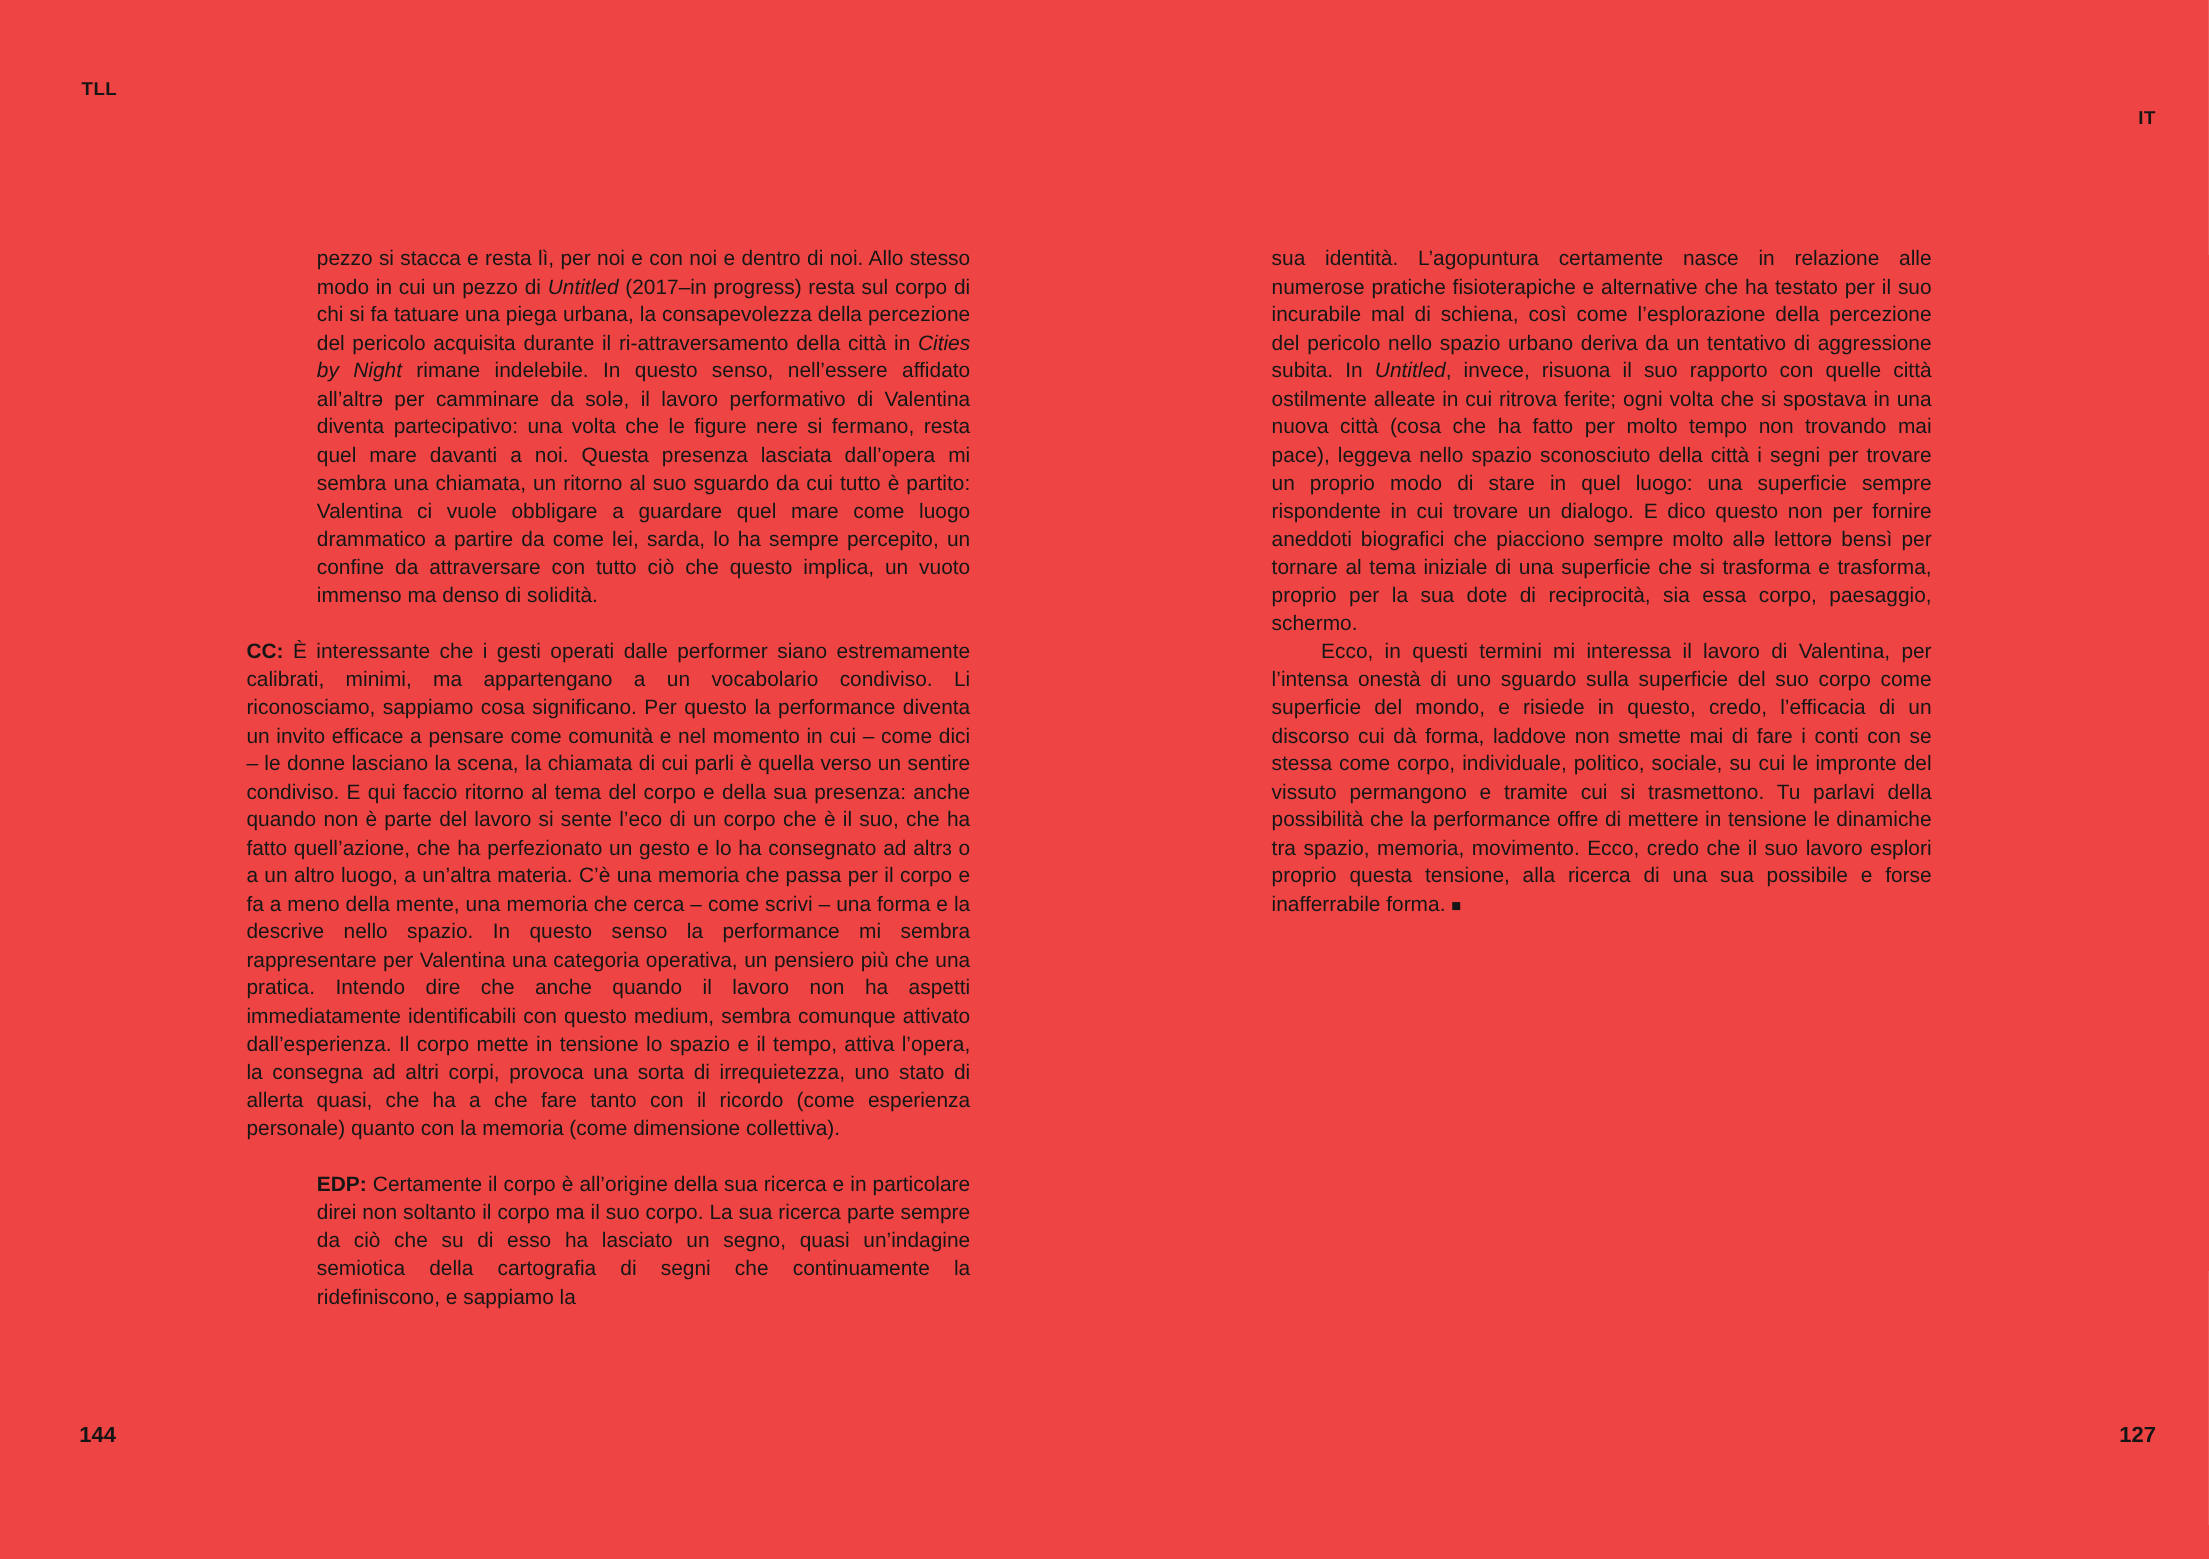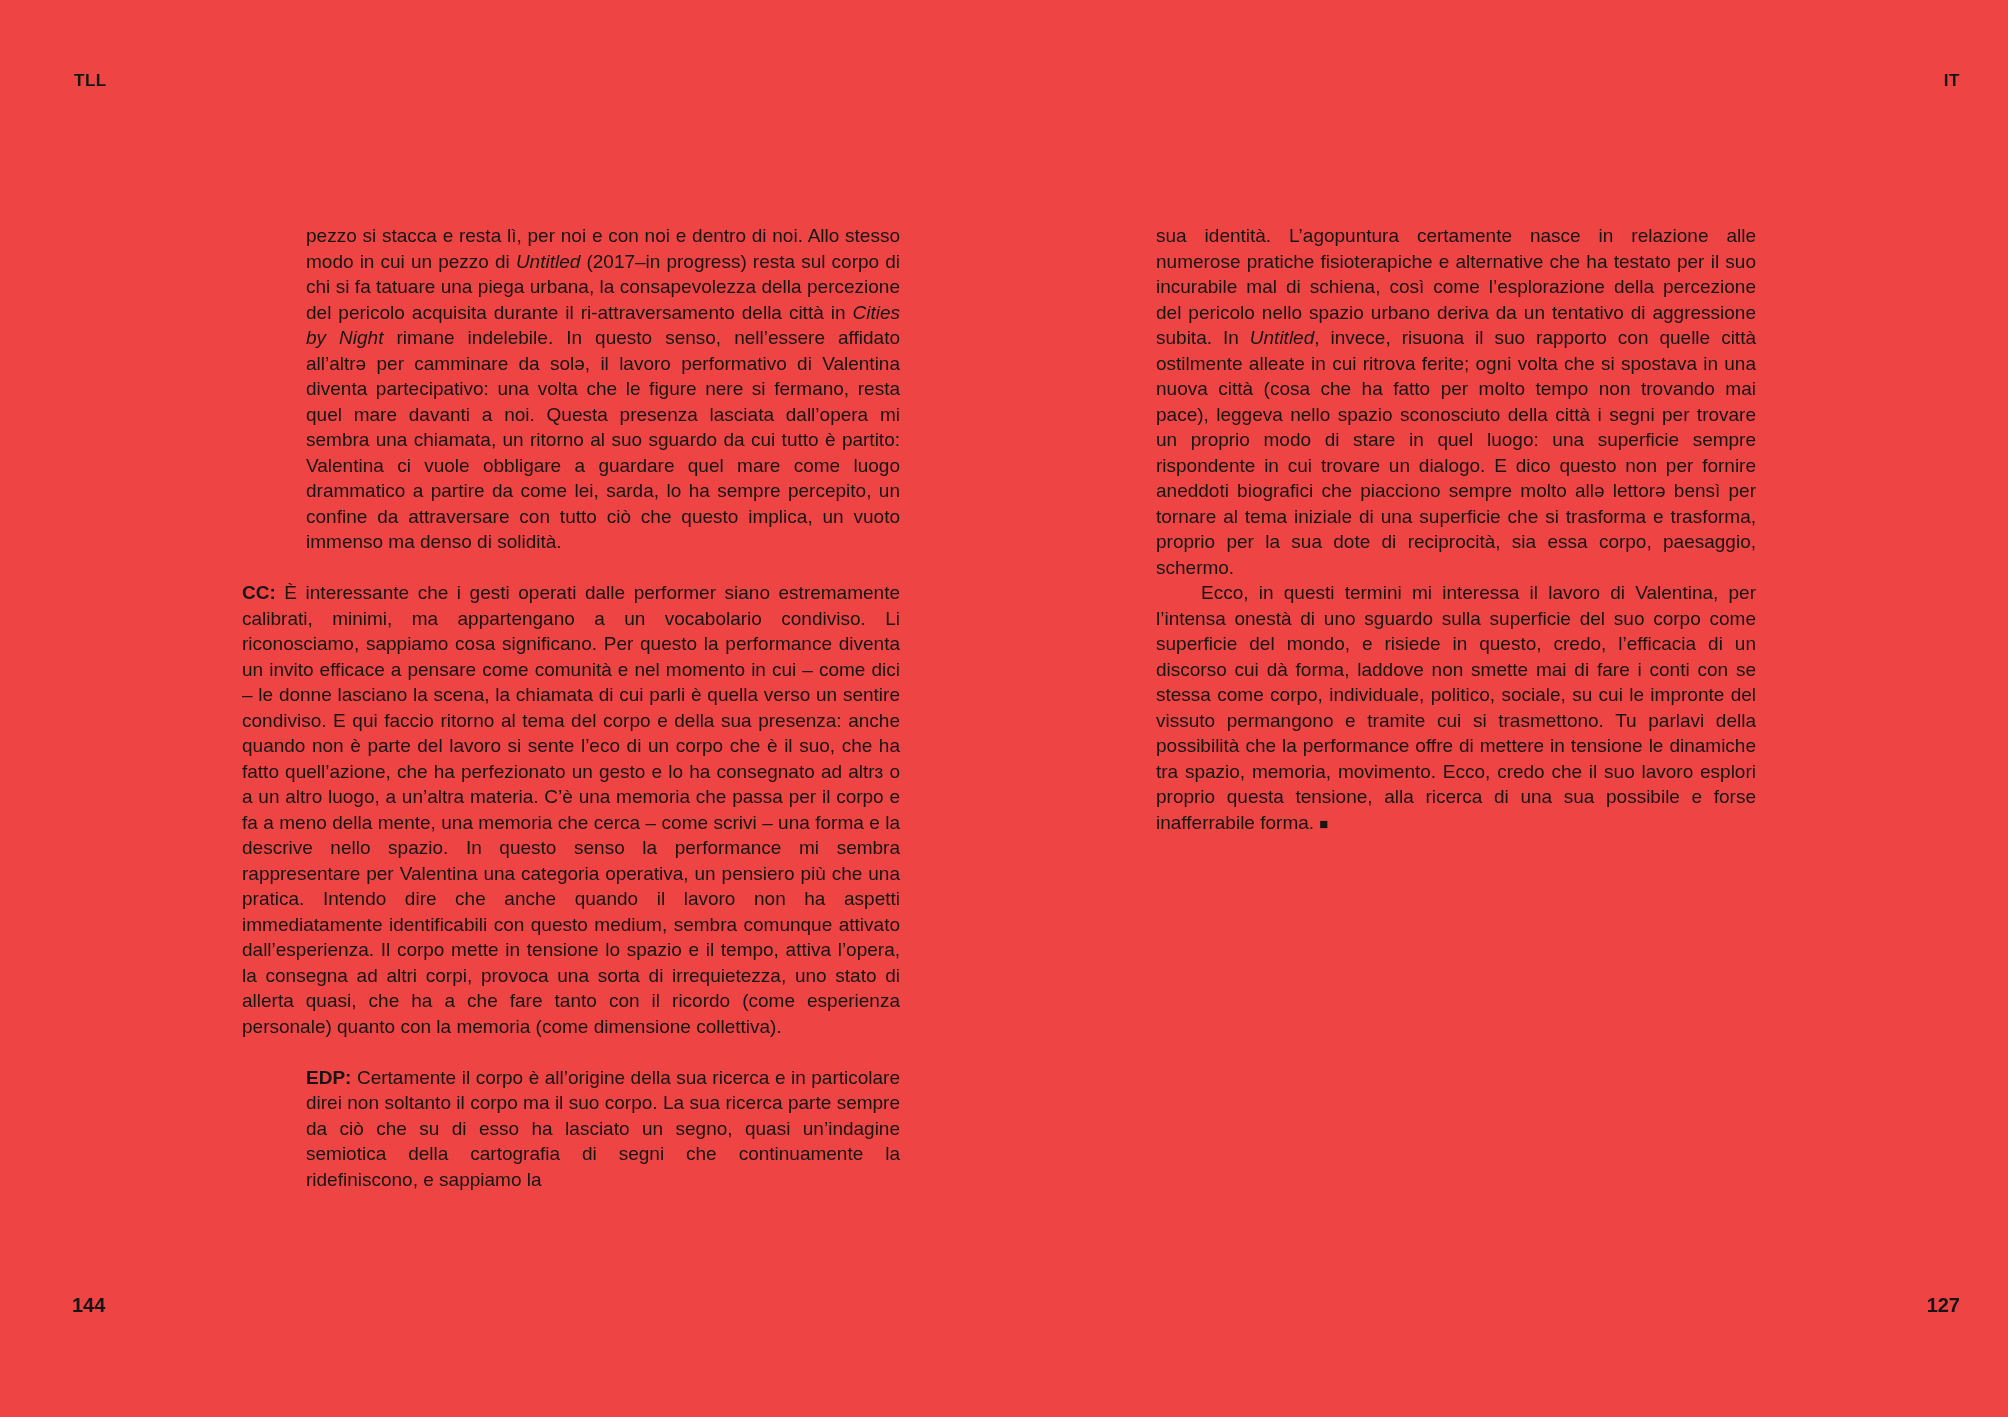--- a/index.html
+++ b/index.html
@@ -17,40 +17,40 @@
     .running-head {
       position: absolute;
       top: 71px;
       font-size: 17px;
       font-weight: 700;
       letter-spacing: 0.03em;
       white-space: nowrap;
     }
     .rh-left  { left: 74px; }
     .rh-center { left: 0; right: 0; text-align: center; }
-    .rh-right { right: 48px; }
+    .rh-right { right: 48px; margin-top: 27px; }
     .folio {
       position: absolute;
       top: 1294px;
       font-size: 20px;
       font-weight: 700;
     }
     .folio-left  { left: 72px; }
     .folio-right { right: 48px; }
     .column {
       position: absolute;
       top: 223px;
       font-size: 19px;
       line-height: 25.5px;
       text-align: justify;
       -webkit-hyphens: auto;
       hyphens: auto;
       color: #161616;
     }
-    .col-left  { left: 242px; width: 658px; }
+    .col-left  { left: 224px; width: 658px; }
     .col-right { left: 1156px; width: 600px; }
     .block { margin: 0; }
     .indented { margin-left: 64px; }
     .gap { margin-top: 25.5px; }
     .first-line-indent { text-indent: 45px; }
     .seg-bold { font-weight: 700; }
     .seg-italic { font-style: italic; }
     .seg-endmark { font-size: 15px; }
   </style>
 </head>

